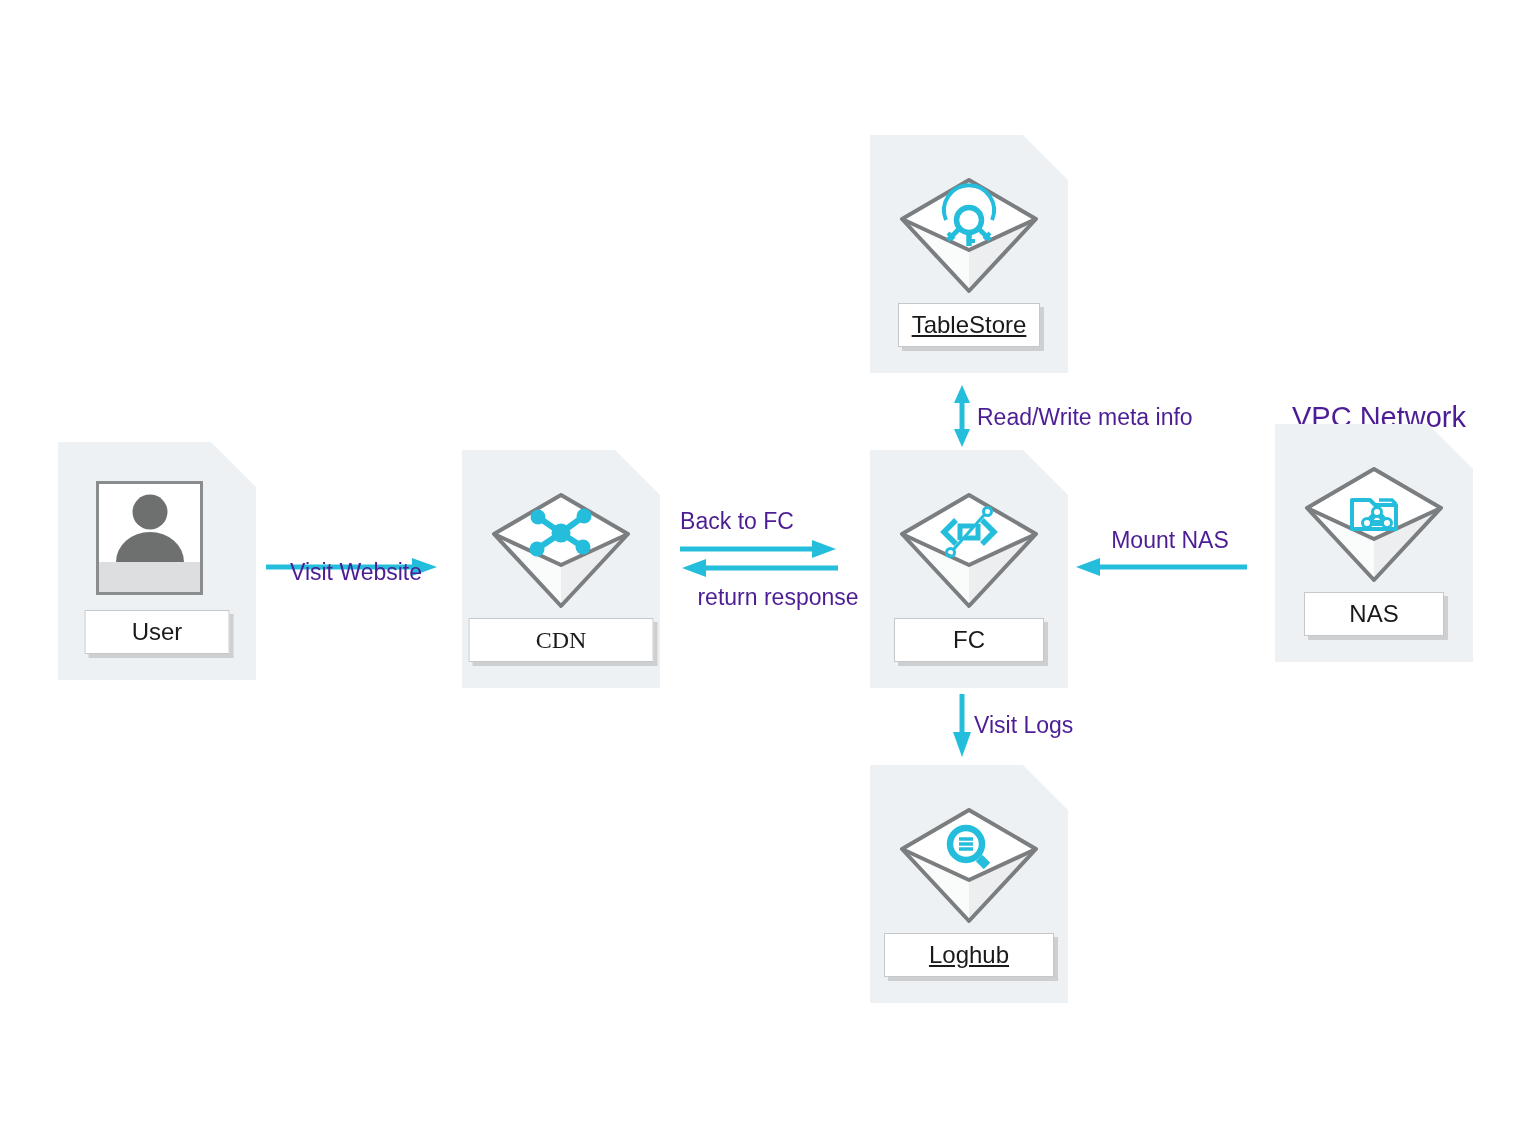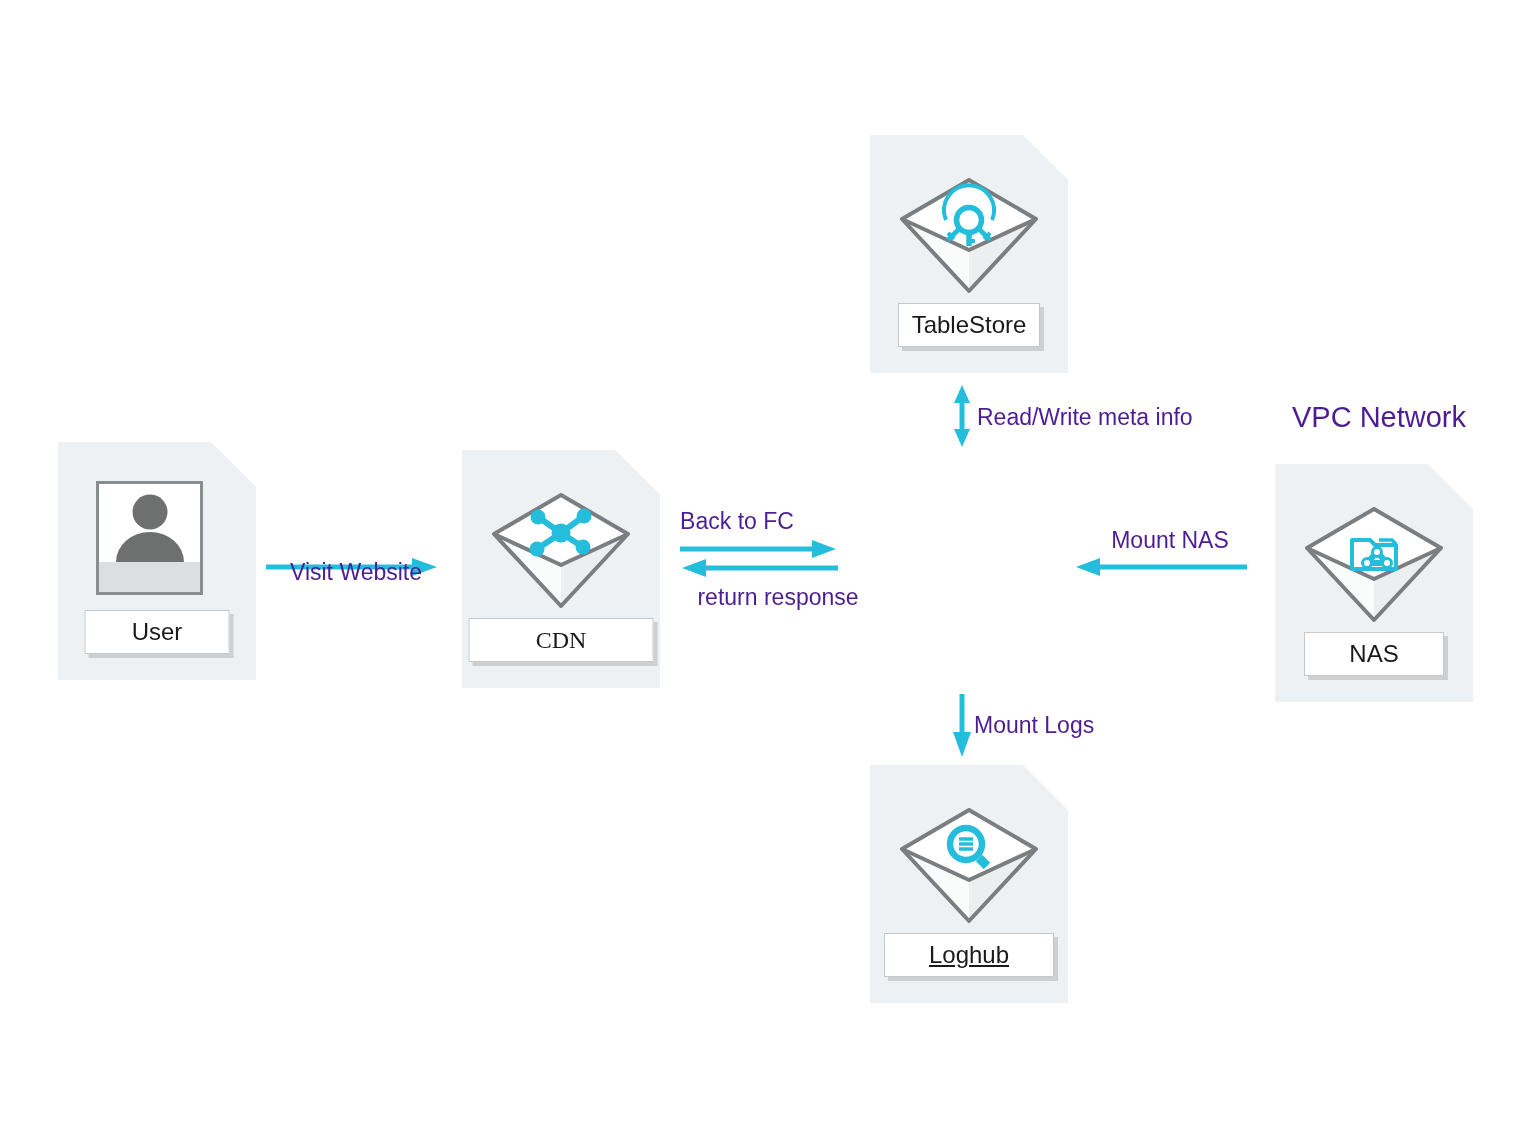--- a/index.html
+++ b/index.html
@@ -17,21 +17,21 @@
   
   .card{
     position:absolute;width:198px;height:238px;background:var(--card_bg);
     clip-path:polygon(0 0, calc(100% - 45px) 0, 100% 45px, 100% 100%, 0 100%);
   }
   #card-user{left:58px;top:442px;}
   #card-cdn{left:462px;top:450px;font-family:Liberation Serif, serif;}
   #card-fc{left:870px;top:450px;}
   #card-tablestore{left:870px;top:135px;}
   #card-loghub{left:870px;top:765px;}
-  #card-nas{left:1275px;top:464px;}
+  #card-nas{left:1275px;top:424px;}
 
   .cube{position:absolute;left:29px;top:43px;width:140px;height:116px;}
   .f-top{fill:#FFFFFF;}
   .f-left{fill:#FAFBFB;}
   .f-right{fill:#EDEEEF;}
   .cube-stroke{stroke:var(--cube_stroke);stroke-width:4;stroke-linejoin:round;fill:none;}
 
   .ic-line{stroke:var(--accent);fill:none;}
   .ic-stroke{stroke:var(--accent);fill:none;}
   .ic-fill{fill:var(--accent);}
@@ -39,21 +39,21 @@
 
   .node-label{
     position:absolute;top:168px;left:50%;transform:translateX(-50%);
     height:44px;background:#fff;border:1px solid #C5C8CA;box-shadow:4px 4px 0 #CDCFD1;
     display:flex;align-items:center;justify-content:center;
     font-size:24px;color:var(--label_text);white-space:nowrap;box-sizing:border-box;
   }
   #card-user .node-label{width:145px;}
   #card-cdn .node-label{width:185px;}
   #card-fc .node-label{width:150px;}
-  #card-tablestore .node-label{width:142px;}
+  #card-tablestore .node-label{width:142px;text-decoration:underline;}
   #card-nas .node-label{width:140px;}
   #card-loghub .node-label{width:170px;text-decoration:underline;}
 
   
   .photo{
     position:absolute;left:38px;top:39px;width:107px;height:114px;background:#fff;
     border:3px solid #8A8D8E;box-sizing:border-box;overflow:hidden;
   }
   .photo svg{display:block;width:101px;height:108px;}
 
@@ -116,21 +116,21 @@
       <line x1="962" y1="694" x2="962" y2="734"></line>
       <polygon points="953,732 971,732 962,757"></polygon>
     </g>
   </svg>
 
   <div class="edge-label" id="lbl-visit">Visit Website</div>
   <div class="edge-label" id="lbl-back">Back to FC</div>
   <div class="edge-label" id="lbl-return">return response</div>
   <div class="edge-label" id="lbl-readwrite">Read/Write meta info</div>
   <div class="edge-label" id="lbl-mount">Mount NAS</div>
-  <div class="edge-label" id="lbl-record">Mount Logs</div>
+  <div class="edge-label" id="lbl-record">Visit Logs</div>
   <div class="edge-label" id="lbl-vpc">VPC Network</div>
 
   <div class="card" id="card-user">
     <div class="photo">
       <svg viewBox="0 0 101 108">
         <rect x="0" y="78" width="101" height="30" fill="#DCDEDF"></rect>
         <circle cx="51" cy="28" r="17.5" fill="#6E7070"></circle>
         <path d="M17,78 a34,30 0 0 1 68,0 Z" fill="#6E7070"></path>
       </svg>
     </div>
@@ -148,20 +148,35 @@
         <circle class="ic-fill" cx="70" cy="40" r="9.5"></circle>
         <circle class="ic-fill" cx="47" cy="24" r="7.5"></circle>
         <circle class="ic-fill" cx="93" cy="23" r="7.5"></circle>
         <circle class="ic-fill" cx="46" cy="56" r="7.5"></circle>
         <circle class="ic-fill" cx="92" cy="54" r="7.5"></circle>
       </g>
     </svg>
     <div class="node-label">CDN</div>
   </div>
 
+  <div class="card" id="card-fc">
+    <svg class="cube" viewBox="0 0 140 116">
+      <use href="#cube"></use>
+      <g>
+        <path class="ic-stroke" stroke-width="5.5" d="M57,27 45,39 57,51"></path>
+        <path class="ic-stroke" stroke-width="5.5" d="M83,27 95,39 83,51"></path>
+        <line class="ic-line" stroke-width="3" x1="86" y1="21" x2="54" y2="57"></line>
+        <circle class="ic-stroke" stroke-width="3" cx="88.5" cy="18.5" r="4"></circle>
+        <circle class="ic-stroke" stroke-width="3" cx="51.5" cy="59.5" r="4"></circle>
+        <path class="ic-stroke" stroke-width="5" d="M61,47 61,33 75,33"></path>
+        <path class="ic-stroke" stroke-width="5" d="M79,31 79,45 65,45"></path>
+      </g>
+    </svg>
+    <div class="node-label">FC</div>
+  </div>
 
   <div class="card" id="card-tablestore">
     <svg class="cube" viewBox="0 0 140 116">
       <use href="#cube"></use>
       <g>
         <path class="ic-stroke" stroke-width="4" d="M47,42 A25,25 0 1 1 93,42"></path>
         <circle class="ic-stroke" stroke-width="5.5" cx="70" cy="42" r="12.5"></circle>
         <line class="ic-line" stroke-width="5.5" x1="70" y1="54.5" x2="70" y2="68"></line>
         <line class="ic-line" stroke-width="4" x1="70" y1="63" x2="76" y2="63"></line>
         <line class="ic-line" stroke-width="5" x1="60" y1="51" x2="49" y2="62"></line>

